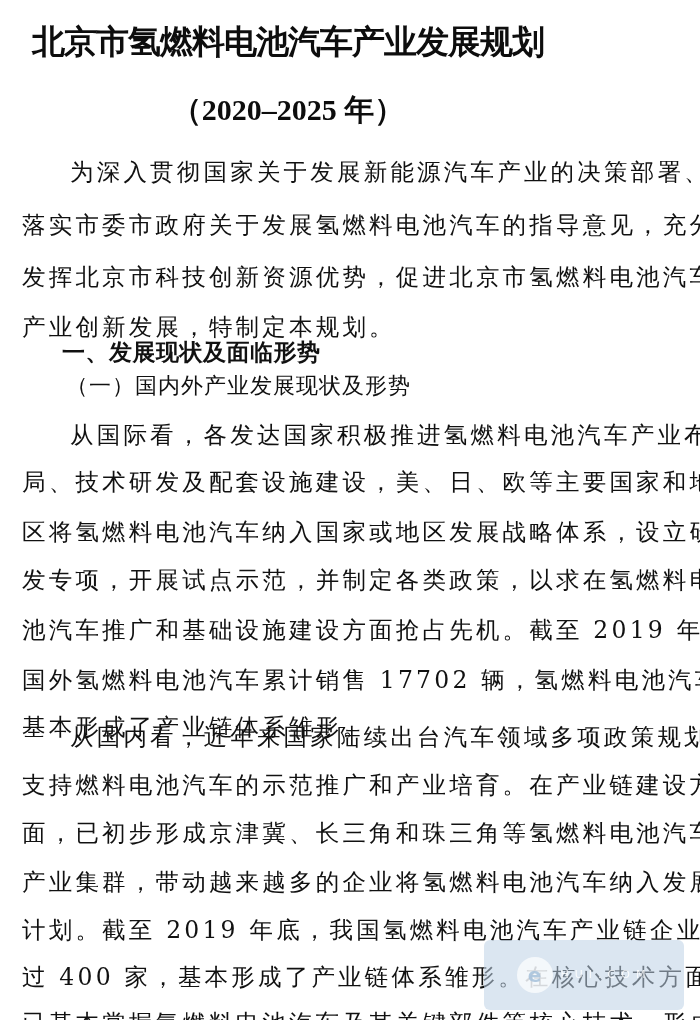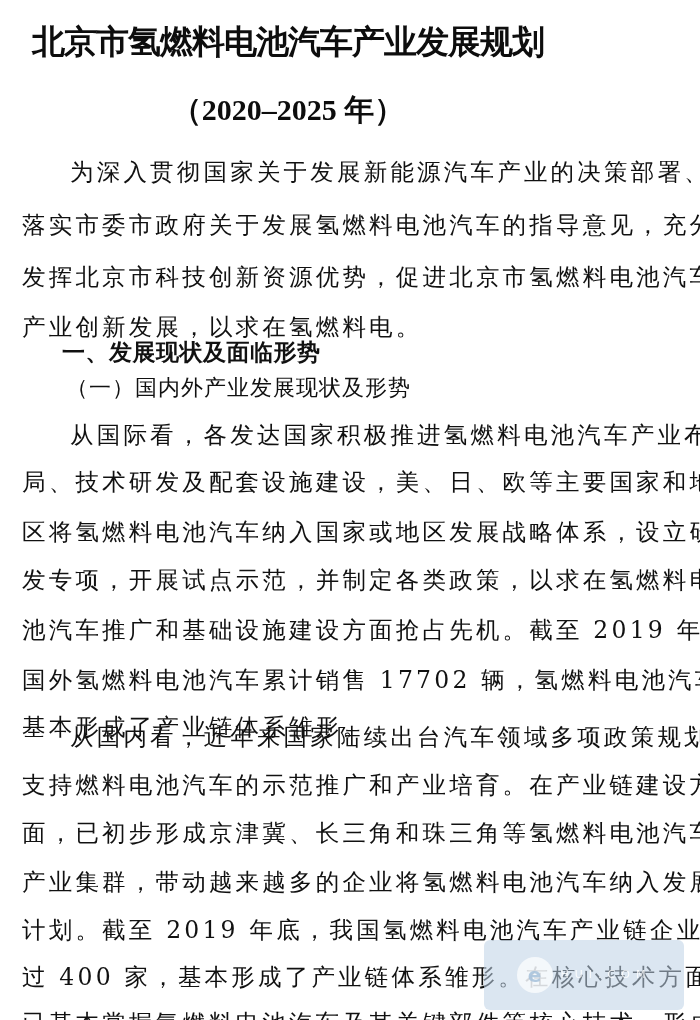--- a/index.html
+++ b/index.html
@@ -54,21 +54,21 @@
       line-height: 30px;
       font-weight: bold;
       font-family: "DejaVu Sans", sans-serif;
       letter-spacing: 0.5px;
     }
     .heading2 {
       position: absolute;
       left: 66px;
       font-size: 22px;
       line-height: 30px;
-      font-family: Liberation Serif, serif;
+      font-family: Liberation Mono, monospace;
       letter-spacing: 1px;
     }
     .watermark {
       position: absolute;
       left: 484px;
       top: 940px;
       width: 200px;
       height: 70px;
       background: rgba(190, 210, 230, 0.55);
       border-radius: 6px;
@@ -113,21 +113,21 @@
 <body>
 
 <div>
 
   <div class="title main">北京市氢燃料电池汽车产业发展规划</div>
   <div class="title sub">（2020–2025 年）</div>
 
   <div class="line indent" style="top:157px">为深入贯彻国家关于发展新能源汽车产业的决策部署、</div>
   <div class="line" style="top:210px">落实市委市政府关于发展氢燃料电池汽车的指导意见，充分</div>
   <div class="line" style="top:262px">发挥北京市科技创新资源优势，促进北京市氢燃料电池汽车</div>
-  <div class="line" style="top:312px">产业创新发展，以求在氢燃料电。</div>
+  <div class="line" style="top:312px">产业创新发展，特制定本规划。</div>
 
   <div class="heading1" style="top:337px">一、发展现状及面临形势</div>
   <div class="heading2" style="top:373px">（一）国内外产业发展现状及形势</div>
 
   <div class="line indent" style="top:420px">从国际看，各发达国家积极推进氢燃料电池汽车产业布</div>
   <div class="line" style="top:467px">局、技术研发及配套设施建设，美、日、欧等主要国家和地</div>
   <div class="line" style="top:517px">区将氢燃料电池汽车纳入国家或地区发展战略体系，设立研</div>
   <div class="line" style="top:565px">发专项，开展试点示范，并制定各类政策，以求在氢燃料电</div>
   <div class="line" style="top:615px">池汽车推广和基础设施建设方面抢占先机。截至 2019 年底，</div>
   <div class="line" style="top:665px">国外氢燃料电池汽车累计销售 17702 辆，氢燃料电池汽车产</div>

